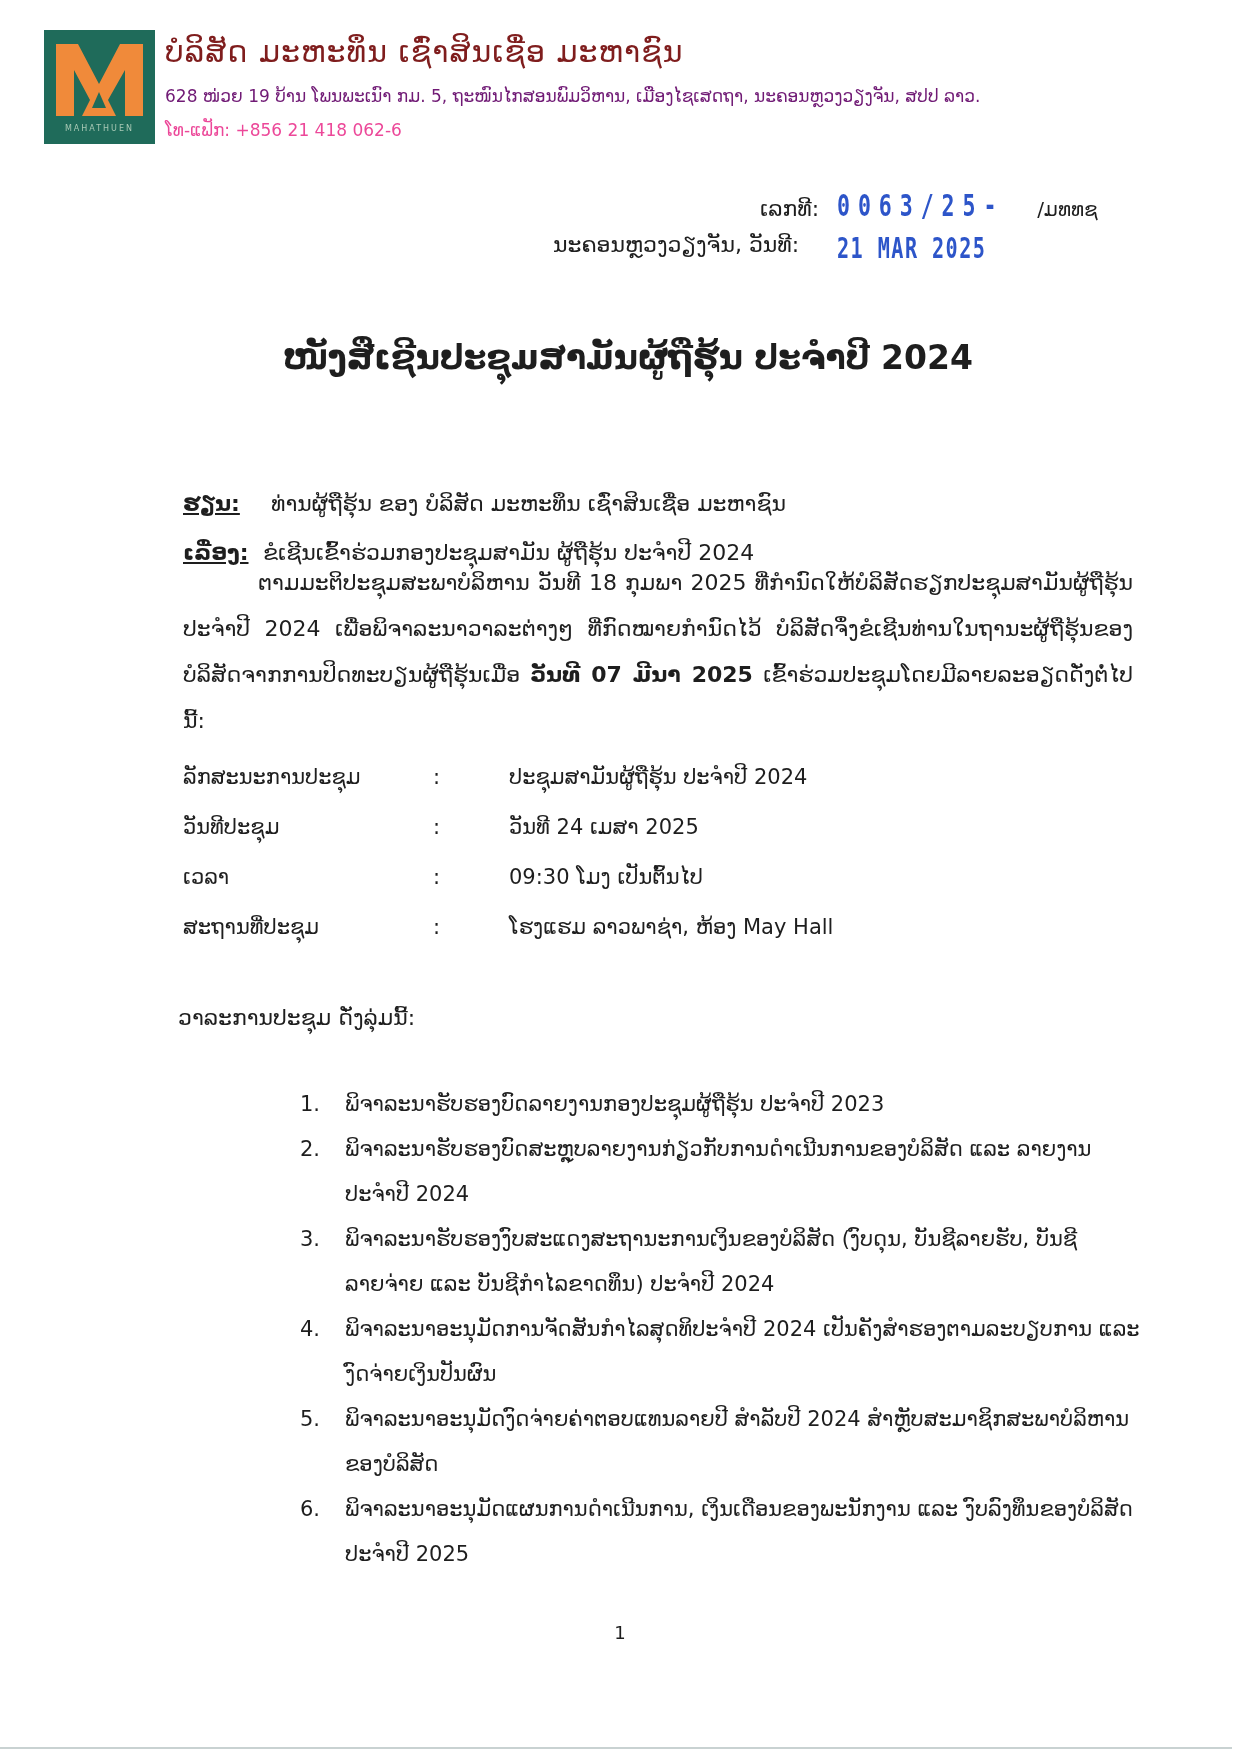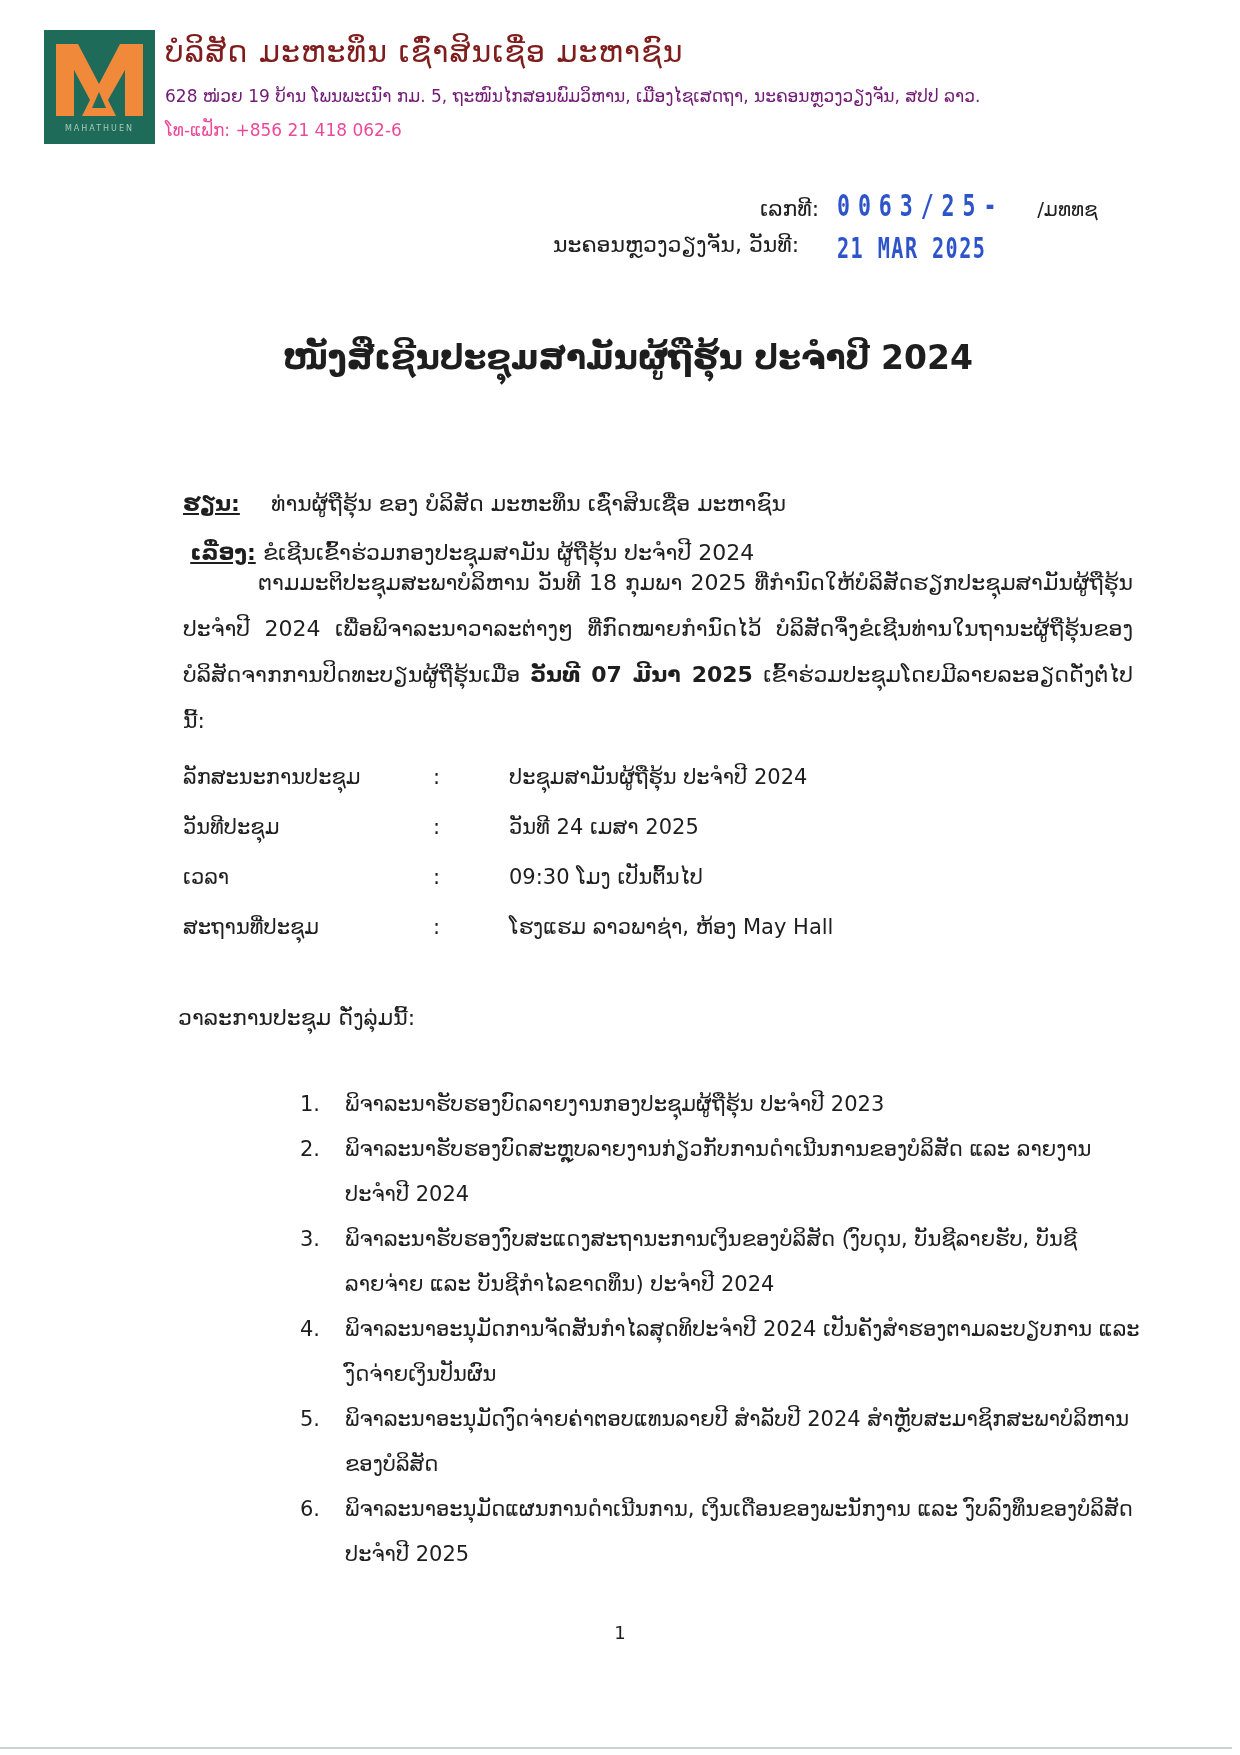--- a/index.html
+++ b/index.html
@@ -111,21 +111,21 @@
       display: flex;
       margin-top: 44px;
     }
     .addr-row .k {
       font-weight: bold;
       text-decoration: underline;
       width: 88px;
       display: inline-block;
     }
     .addr-row.to { top: 447px; }
-    .addr-row.subject { top: 496px; text-align: center; }
+    .addr-row.subject { top: 496px; }
     .addr-row.subject .k { width: 80px; }
     
     .body-para {
       position: absolute;
       left: 183px;
       top: 560px;
       width: 950px;
       font-size: 22px;
       line-height: 46px;
       text-indent: 75px;

